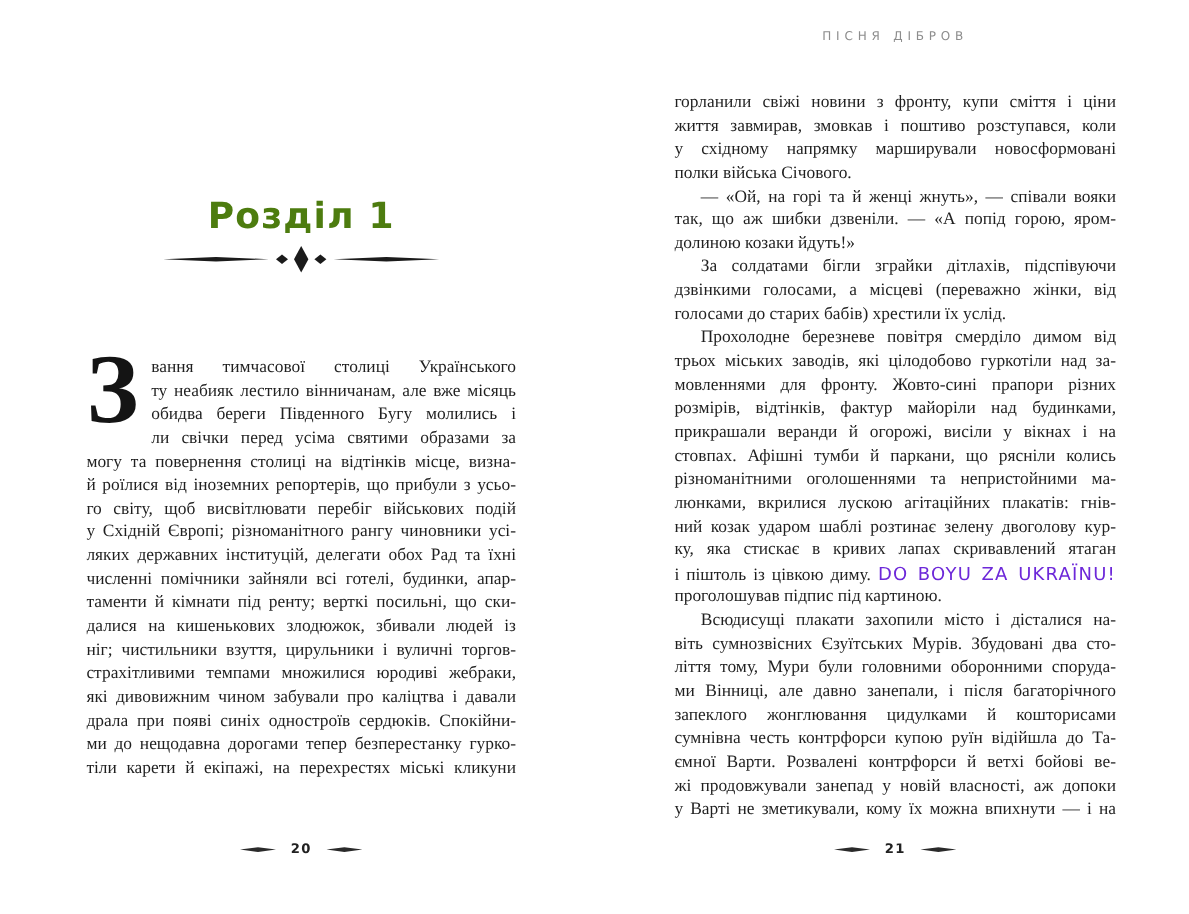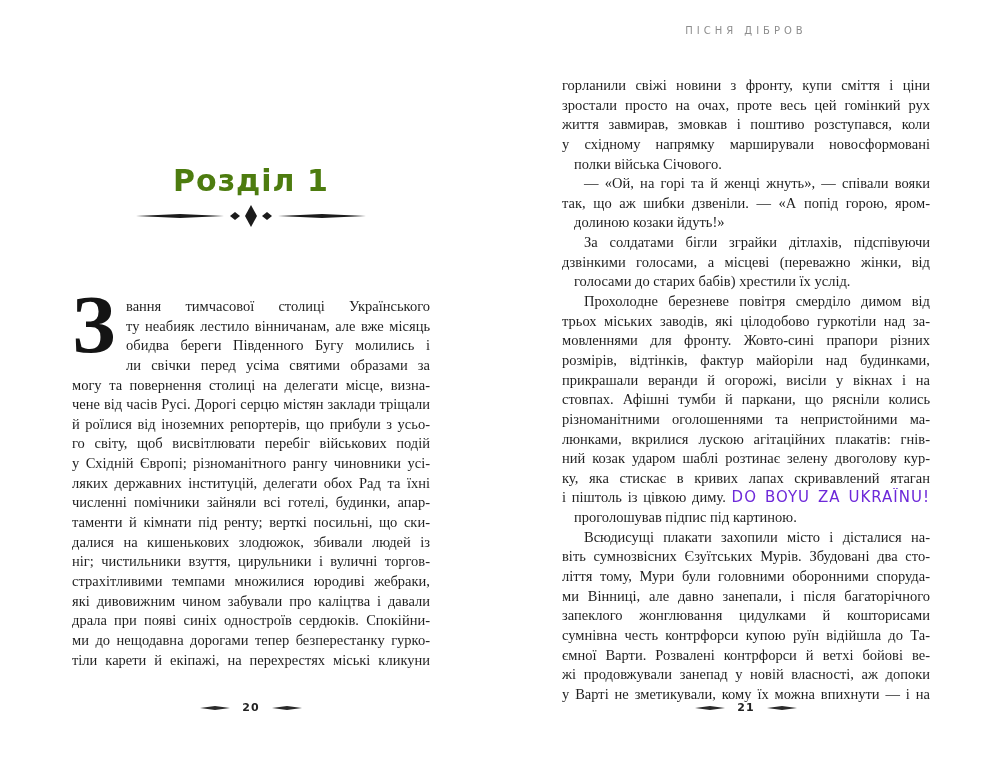--- a/index.html
+++ b/index.html
@@ -31,21 +31,21 @@
     font-size:14.5px; line-height:19.65px; text-align:justify;
   }
   .body-left  { top:297px; width:358px; }
   .body-right { top:76px;  width:368px; }
 
   .para { margin:0; }
   .line {
     height:19.65px; overflow:hidden;
     text-align:justify; text-align-last:justify;
   }
-  .line.last { text-align-last:left;margin-left:12px; }
+  .line.last { text-align-last:left; }
   .para.indent .line:first-child { text-indent:22px; }
 
   .dropcap {
     float:left; width:49px; height:59px; margin:0 5px 0 0;
     font-family:"Liberation Serif", serif; font-weight:bold;
     font-size:82px; line-height:56px; color:#141414; text-align:left;
   }
 
   .poster {
     font-family:"DejaVu Sans", sans-serif; font-size:15px;
@@ -80,22 +80,21 @@
     </svg>
   </div>
 
   <div class="body-text body-left">
       <div class="para">
         <span class="dropcap">З</span>
         <div class="line">вання тимчасової столиці Українського Гетьмана-</div>
         <div class="line">ту неабияк лестило вінничанам, але вже місяць по</div>
         <div class="line">обидва береги Південного Бугу молились і стави-</div>
         <div class="line">ли свічки перед усіма святими образами за швидку пере-</div>
-        <div class="line">могу та повернення столиці на делегати місце, визна-</div>
-        <div class="line">чене від часів Русі. Дорогі серцю містян заклади тріщали</div>
+        <div class="line">могу та повернення столиці на відтінків місце, визна-</div>
         <div class="line">й роїлися від іноземних репортерів, що прибули з усьо-</div>
         <div class="line">го світу, щоб висвітлювати перебіг військових подій</div>
         <div class="line">у Східній Європі; різноманітного рангу чиновники усі-</div>
         <div class="line">ляких державних інституцій, делегати обох Рад та їхні</div>
         <div class="line">численні помічники зайняли всі готелі, будинки, апар-</div>
         <div class="line">таменти й кімнати під ренту; верткі посильні, що ски-</div>
         <div class="line">далися на кишенькових злодюжок, збивали людей із</div>
         <div class="line">ніг; чистильники взуття, цирульники і вуличні торгов-</div>
         <div class="line">страхітливими темпами множилися юродиві жебраки,</div>
         <div class="line">які дивовижним чином забували про каліцтва і давали</div>
@@ -115,21 +114,20 @@
     </svg>
   </div>
 </div>
 
 <div class="page page-right">
   <div class="running-header">ПІСНЯ ДІБРОВ</div>
 
   <div class="body-text body-right">
       <div class="para">
         <div class="line">горланили свіжі новини з фронту, купи сміття і ціни</div>
-        <div class="line">зростали просто на очах, проте весь цей гомінкий рух</div>
         <div class="line">життя завмирав, змовкав і поштиво розступався, коли</div>
         <div class="line">у східному напрямку марширували новосформовані</div>
         <div class="line last">полки війська Січового.</div>
       </div>
       <div class="para indent">
         <div class="line">— «Ой, на горі та й женці жнуть», — співали вояки</div>
         <div class="line">так, що аж шибки дзвеніли. — «А попід горою, яром-</div>
         <div class="line last">долиною козаки йдуть!»</div>
       </div>
       <div class="para indent">

